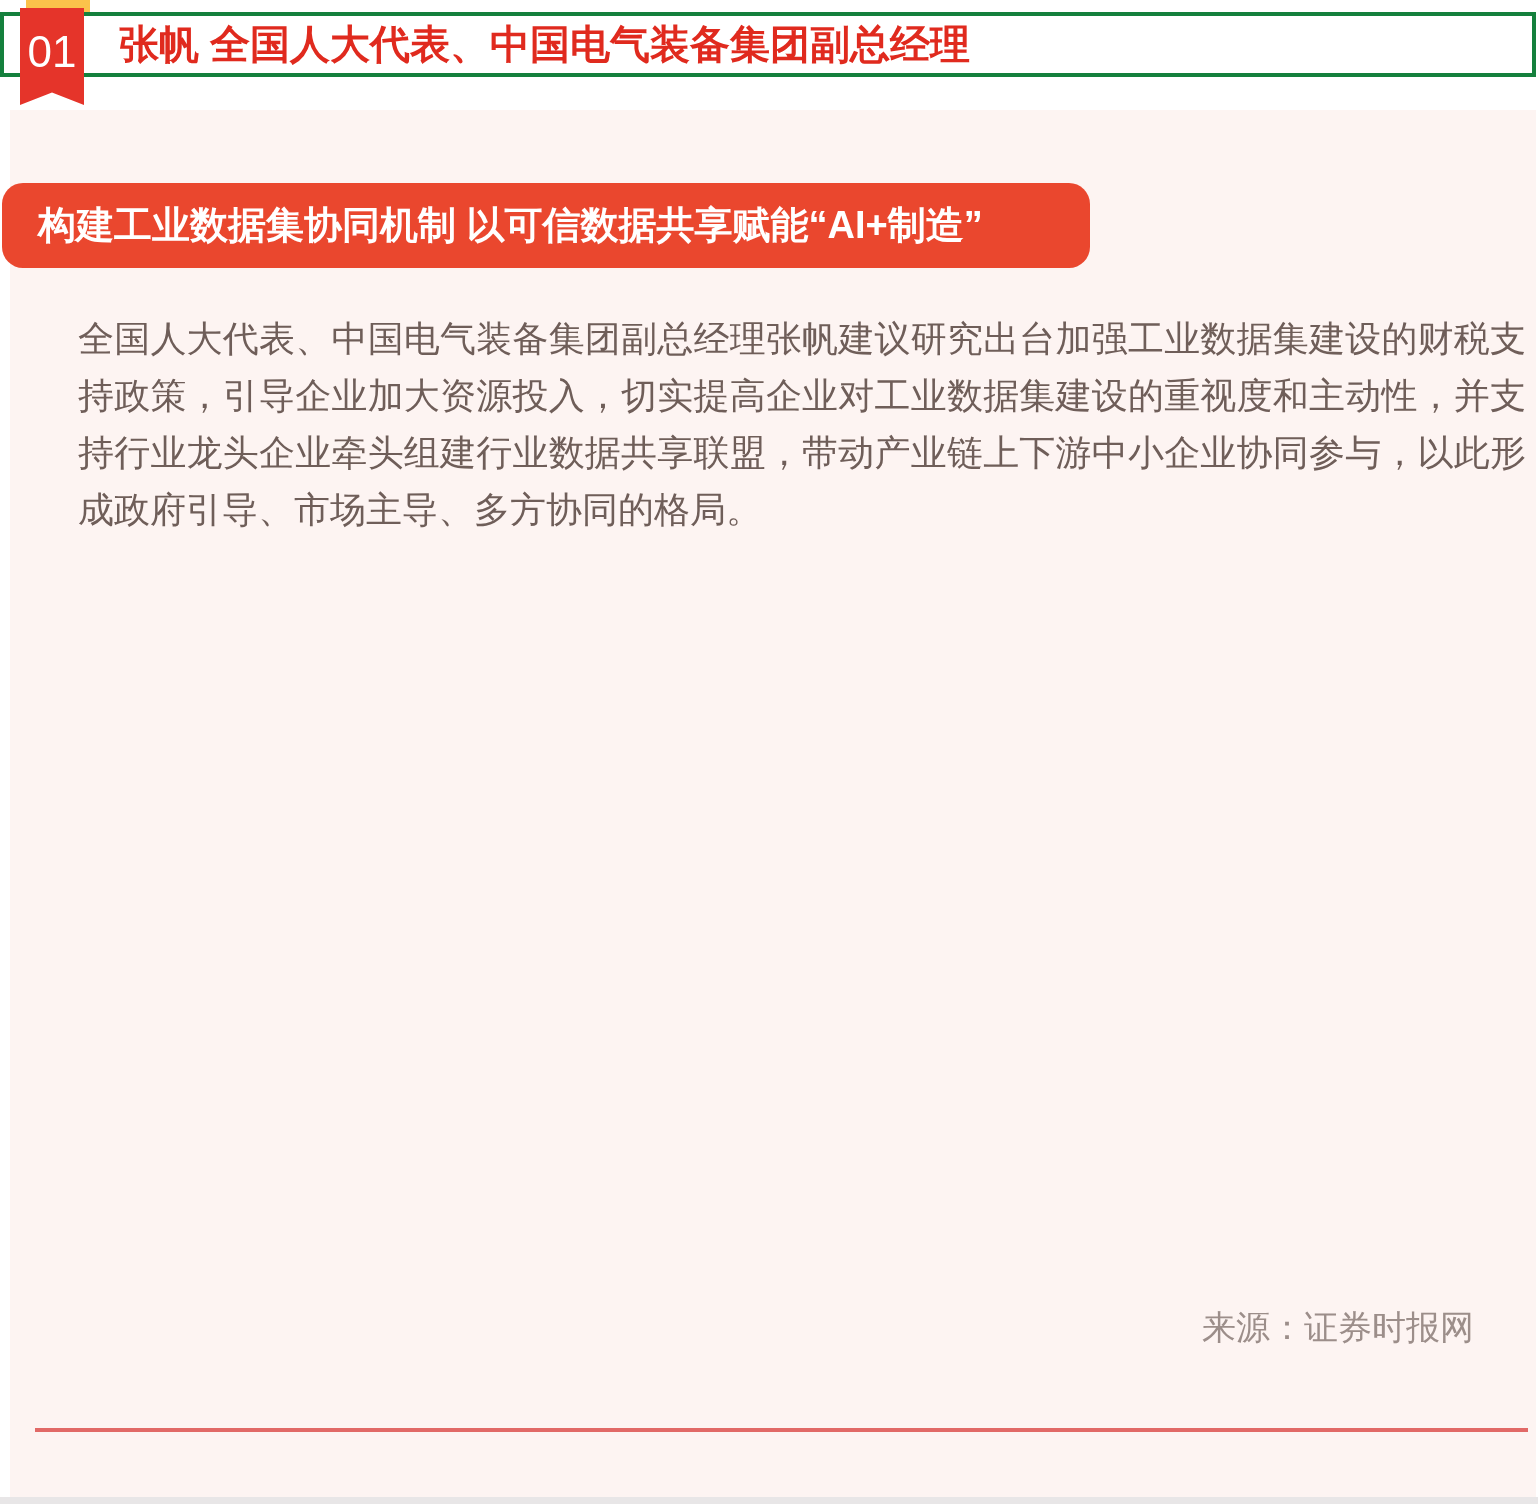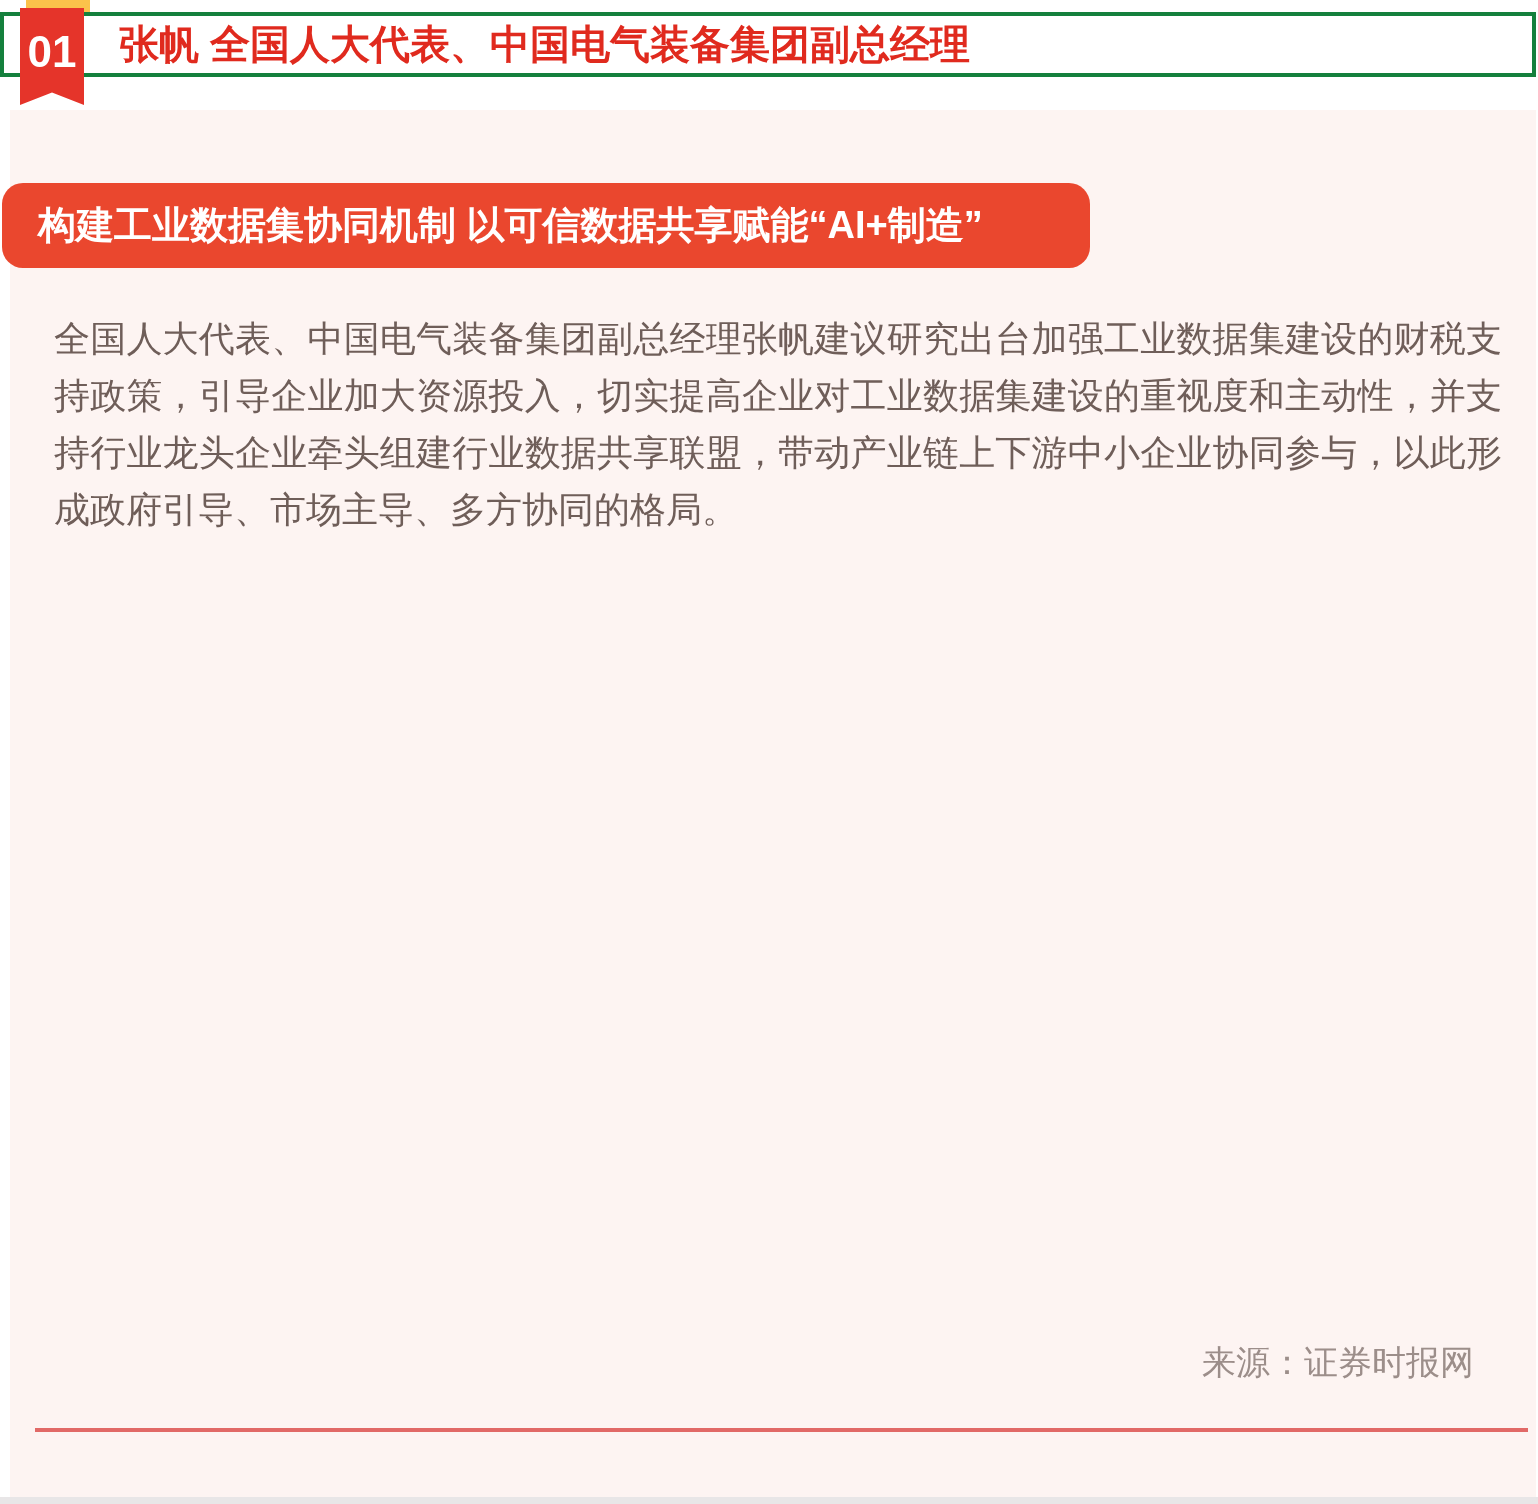--- a/index.html
+++ b/index.html
@@ -23,42 +23,42 @@
     position:absolute;left:26px;top:0;width:64px;height:14px;
     background:#fbc24b;z-index:1;
   }
   .ribbon{
     position:absolute;left:20px;top:8px;width:64px;height:97px;
     background:#e5342a;z-index:3;
     clip-path:polygon(0 0,100% 0,100% 100%,50% 87%,0 100%);
     display:flex;justify-content:center;
   }
   .ribbon-number{
-    margin-top:22px;font-size:44px;font-weight:700;color:#ffffff;line-height:1;
+    margin-top:22px;font-size:44px;font-weight:400;color:#ffffff;line-height:1;
   }
   
   .content-card{
     position:absolute;left:10px;top:110px;width:1526px;height:1387px;
     background:#fdf4f2;z-index:1;
   }
   .headline-banner{
     position:absolute;left:-8px;top:73px;width:1088px;height:85px;
     background:#ea472e;color:#ffffff;
     display:flex;align-items:center;box-sizing:border-box;padding-left:36px;
     font-size:38px;font-weight:700;white-space:nowrap;border-radius:21px;
   }
   .article-body{
-    position:absolute;left:44px;top:200px;width:1448px;
+    position:absolute;left:68px;top:200px;width:1448px;
     font-size:36px;line-height:57px;color:#6f5e59;
     text-align:justify;
   }
   .article-body p{margin:0 0 50px 0;}
   .source-line{
     position:absolute;right:62px;top:1195px;
-    font-size:34px;color:#9c8e8a;white-space:nowrap;margin-top:35px;
+    font-size:34px;color:#9c8e8a;white-space:nowrap;
   }
   .bottom-divider{
     position:absolute;left:25px;top:1318px;width:1493px;height:4px;
     background:#e16967;
   }
   .bottom-strip{
     position:absolute;left:0;top:1497px;width:1538px;height:7px;
     background:#e8e6e7;z-index:4;
   }
 </style>

